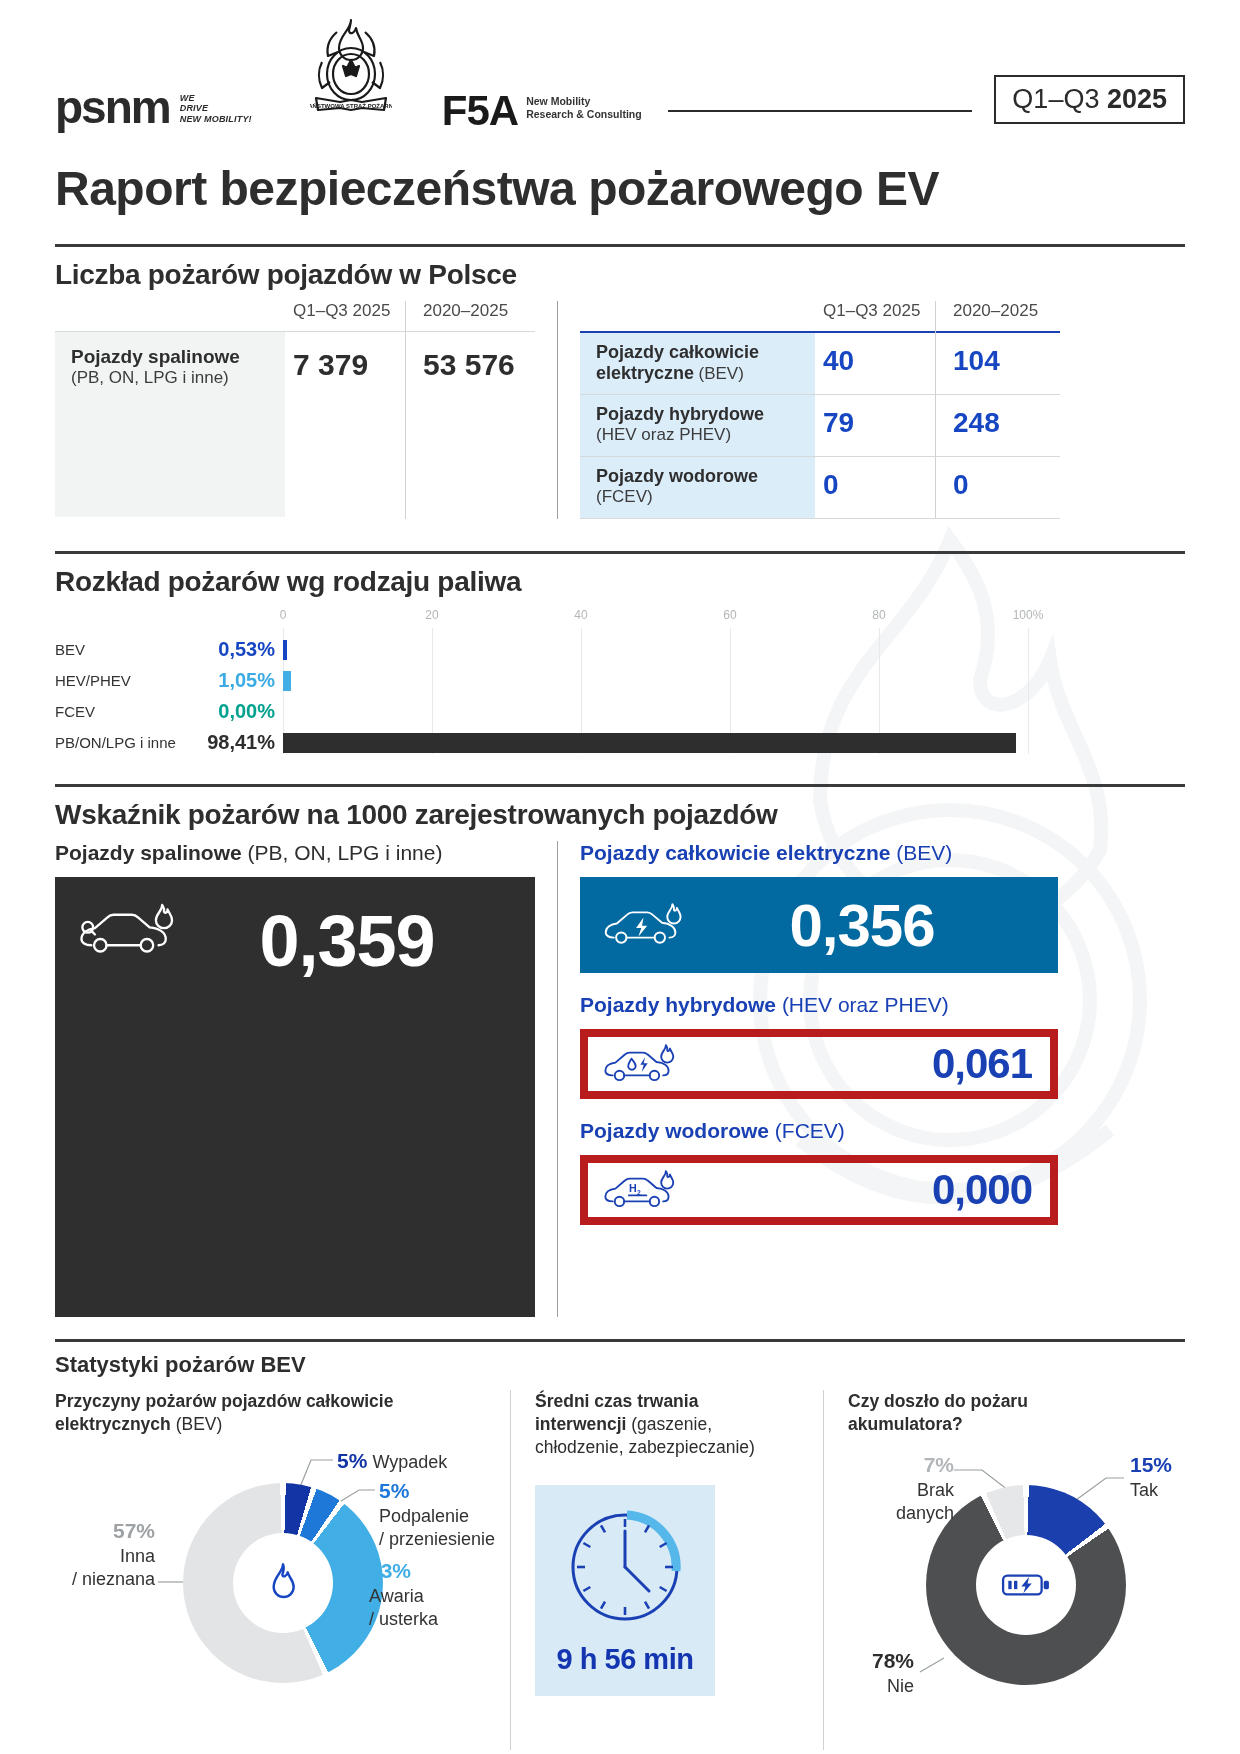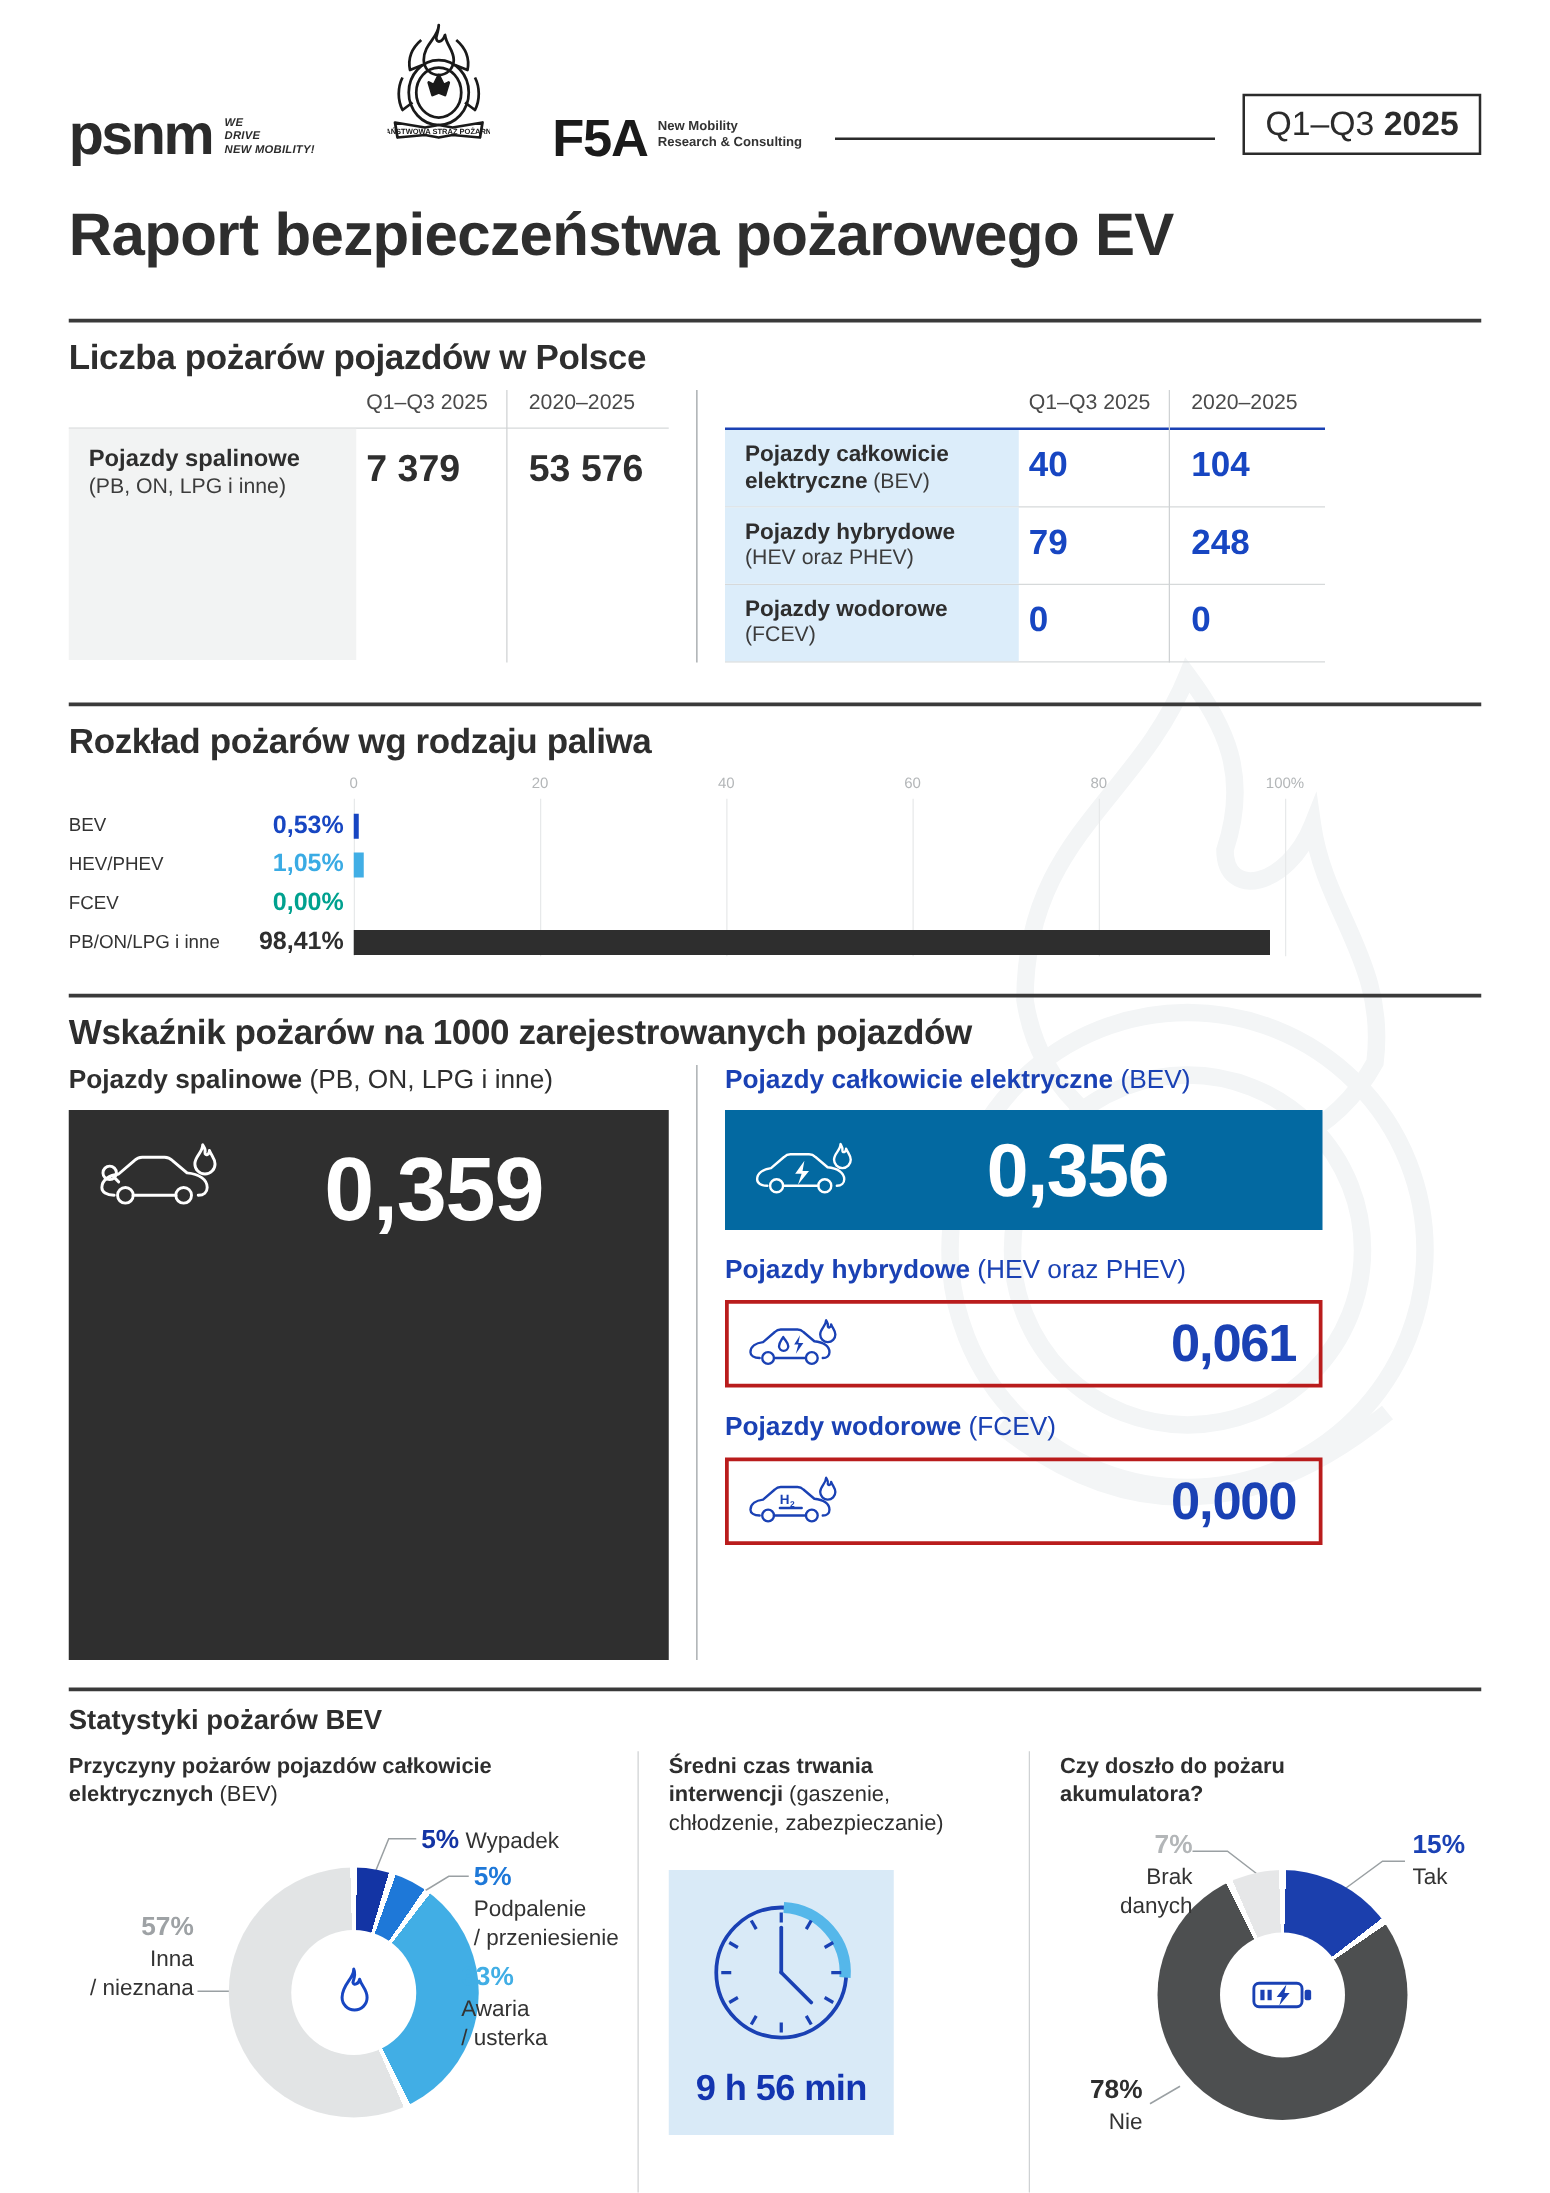--- a/index.html
+++ b/index.html
@@ -25,21 +25,21 @@
 
   
   .main-title { margin-top:38px; font-size:48px; line-height:1.05; color:#2e2e2e; letter-spacing:-.5px;}
   .main-title .bold { font-weight:800; }
 
   
   .rule { border-top:3px solid #3a3a3a; }
   .sec-h { font-size:28px; font-weight:800; color:#2e2e2e; margin:12px 0 10px 0; letter-spacing:-.3px;}
 
   
-  .sec-fires { margin-top:41px; }
+  .sec-fires { margin-top:30px; }
   .tables { display:flex; margin-top:10px; }
   .tbl { position:relative; }
   .tbl-head { display:flex; font-size:17px; color:#4a4a4a; height:30px; align-items:flex-start; }
   .tbl-vline { position:absolute; top:0; bottom:0; width:1px; background:#cfd2d4; }
   .mid-div { width:1px; background:#9aa0a3; margin:0 22px; }
   .ltbl { width:480px; }
   .ltbl .c0 { width:230px; } .ltbl .c1 { width:120px; padding-left:8px;} .ltbl .c2 { width:130px; padding-left:18px;}
   .ltbl-body { display:flex; height:186px; border-top:1px solid #d6d9da; }
   .lab-cell { background:#f2f3f3; padding:14px 14px 0 16px; }
   .lab-cell .b { font-weight:800; font-size:19px; color:#2e2e2e; display:block; }
@@ -71,21 +71,21 @@
   .rates-cols { display:flex; margin-top:4px; }
   .rates-left { width:480px; }
   .rates-right { flex:1; max-width:478px; }
   .sub-h { font-size:21px; color:#2e2e2e; margin-bottom:12px; }
   .sub-h .b { font-weight:800; }
   .sub-h.blue, .sub-h.blue .b { color:#1a41b4; }
   .dark-box { height:440px; background:#2f2f2f; padding:24px 22px; display:flex; align-items:flex-start; }
   .dark-box .num { flex:1; text-align:center; font-size:72px; font-weight:800; color:#fff; line-height:1; margin-top:4px; letter-spacing:-1px;}
   .blue-box { height:96px; background:#0369a1; padding:0 22px; display:flex; align-items:center; }
   .blue-box .num { flex:1; text-align:center; font-size:60px; font-weight:800; color:#fff; letter-spacing:-1px;}
-  .line-box { height:70px; border:3px solid #b91c1c; padding:0 18px 0 14px; display:flex; align-items:center; }
+  .line-box { height:70px; border:8px solid #b91c1c; padding:0 18px 0 14px; display:flex; align-items:center; }
   .line-box .num { flex:1; text-align:right; font-size:42px; font-weight:800; color:#1a41b4; letter-spacing:-1px;}
   .mt22 { margin-top:20px; }
 
   
   .sec-stats { margin-top:22px; }
   .stats-h { font-size:22px; font-weight:800; color:#2e2e2e; margin:10px 0 12px 0; }
   .stats-cols { display:flex; height:360px; }
   .scol-div { width:1px; background:#cfd2d4; }
   .scol1 { width:455px; position:relative; }
   .scol2 { width:312px; position:relative; padding-left:24px; }

